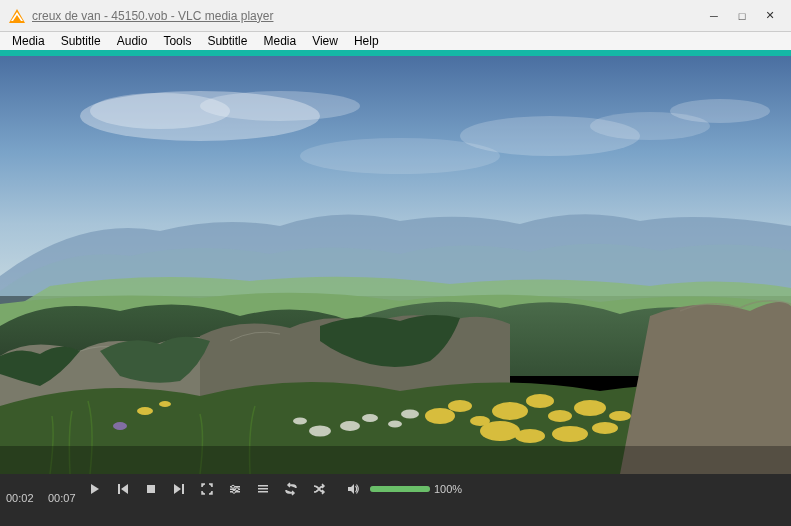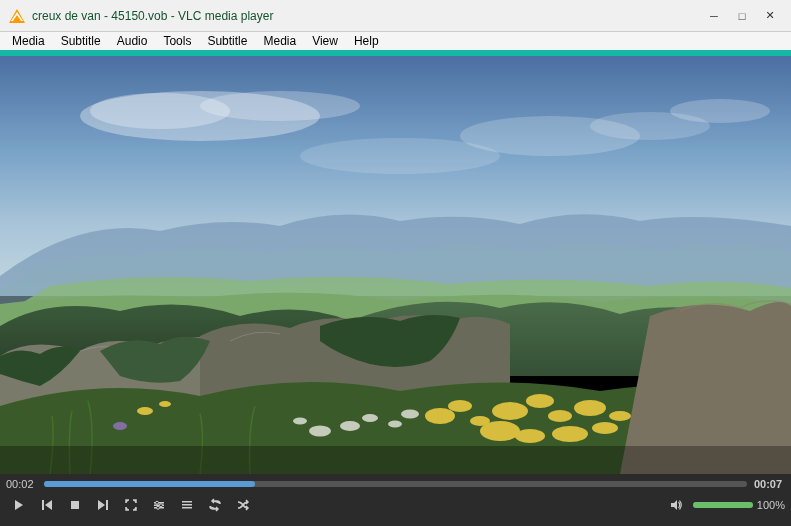--- a/index.html
+++ b/index.html
@@ -24,21 +24,22 @@
     }
     #title-bar .vlc-icon {
       width: 18px;
       height: 18px;
       margin-right: 6px;
       flex-shrink: 0;
     }
     #title-bar .title-text {
       flex: 1;
       font-size: 12px;
-      color: #14532d;
+      color: #737373;
+      text-decoration: underline;
     }
     #title-bar .win-controls {
       display: flex;
       gap: 2px;
     }
     #title-bar .win-btn {
       width: 26px;
       height: 20px;
       border: none;
       background: transparent;
@@ -80,37 +81,37 @@
     #landscape-svg {
       width: 100%;
       height: 100%;
     }
 
     
     #controls-bar {
       background: #2b2b2b;
       height: 52px;
       display: flex;
-      flex-direction: column;
-      padding: 4px 6px 4px 6px;
+      flex-direction: row;
+      padding: 4px 24px 4px 6px;
     }
 
     
     #seek-row {
       display: flex;
       align-items: center;
       gap: 4px;
       margin-bottom: 4px;
     }
     .time-label {
       color: #ccc;
       font-size: 11px;
       min-width: 34px;
     }
-    .time-label.right { text-align: center; font-weight: bold; }
+    .time-label.right { text-align: left; }
     #seek-bar-container {
       flex: 1;
       height: 6px;
       background: #555;
       border-radius: 3px;
       position: relative;
       cursor: pointer;
     }
     #seek-progress {
       height: 100%;

